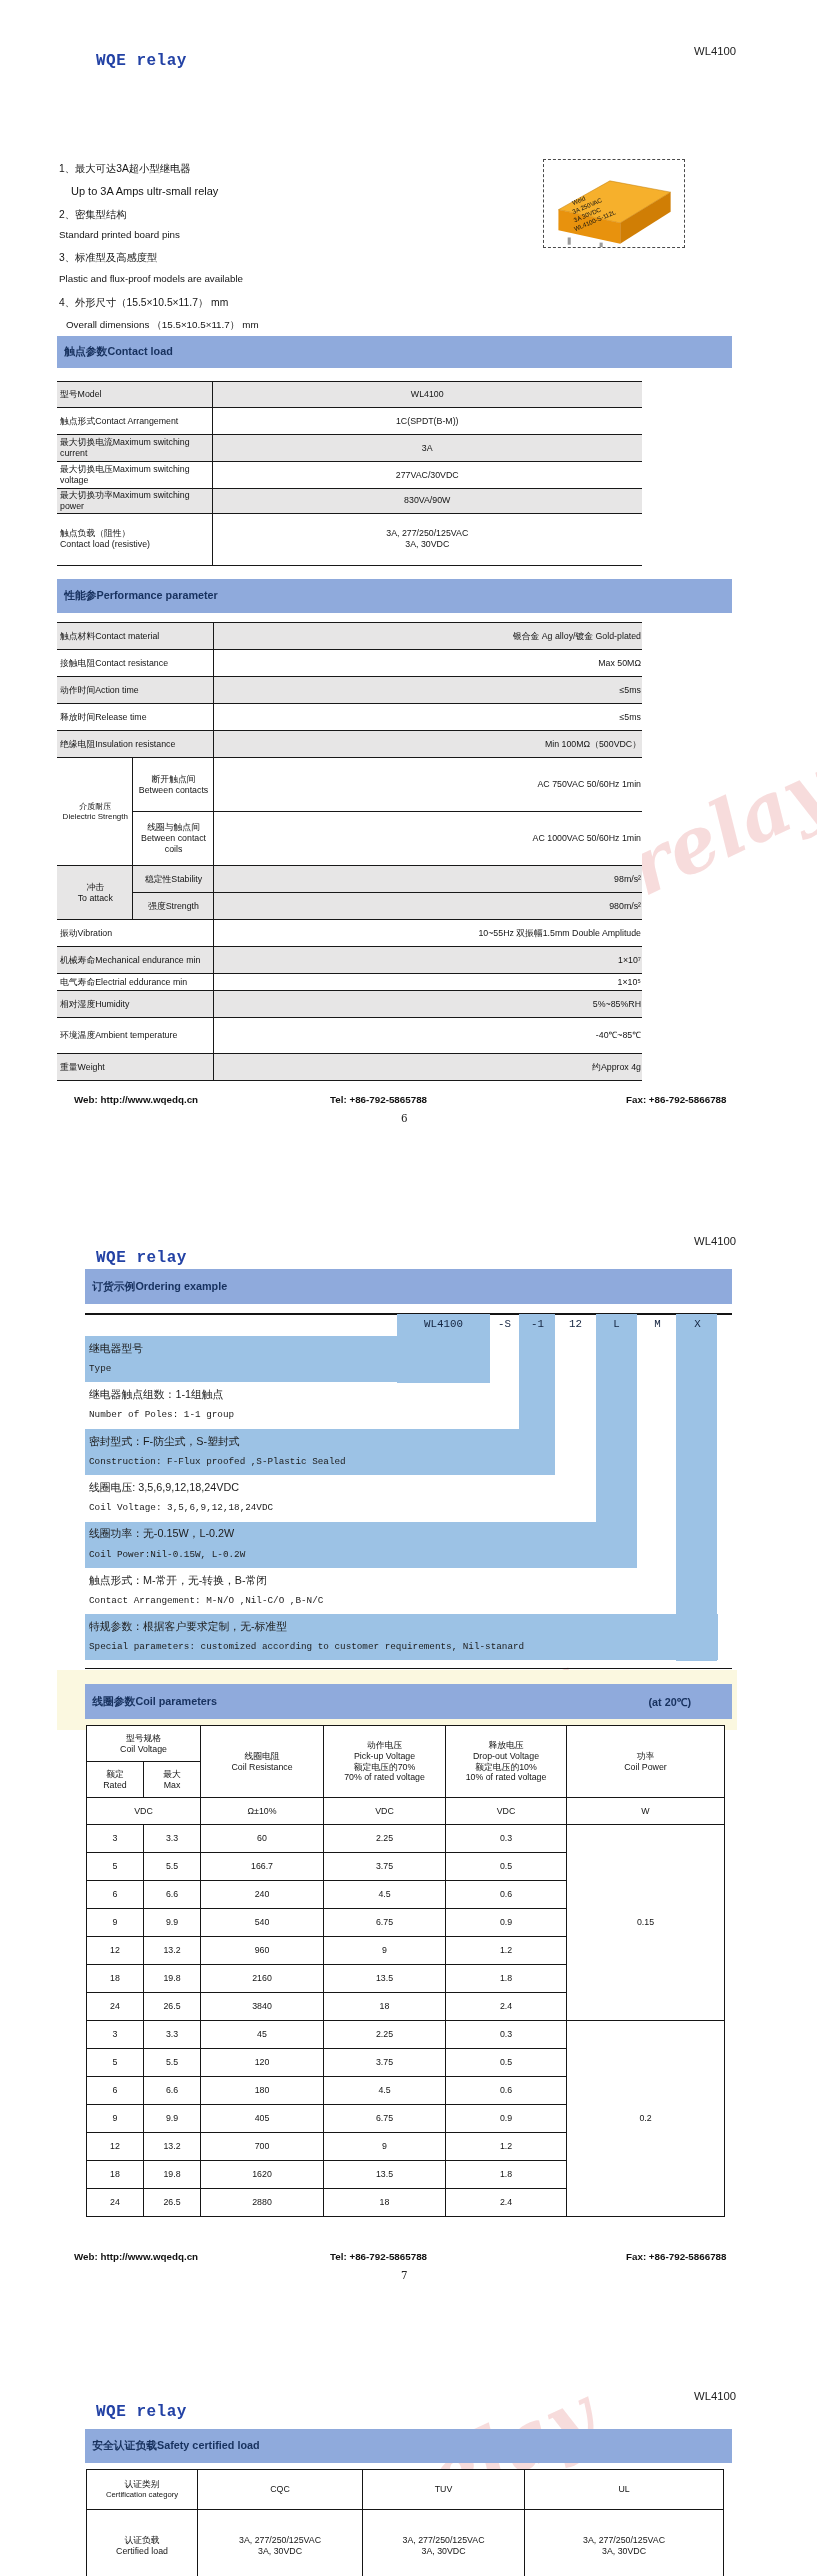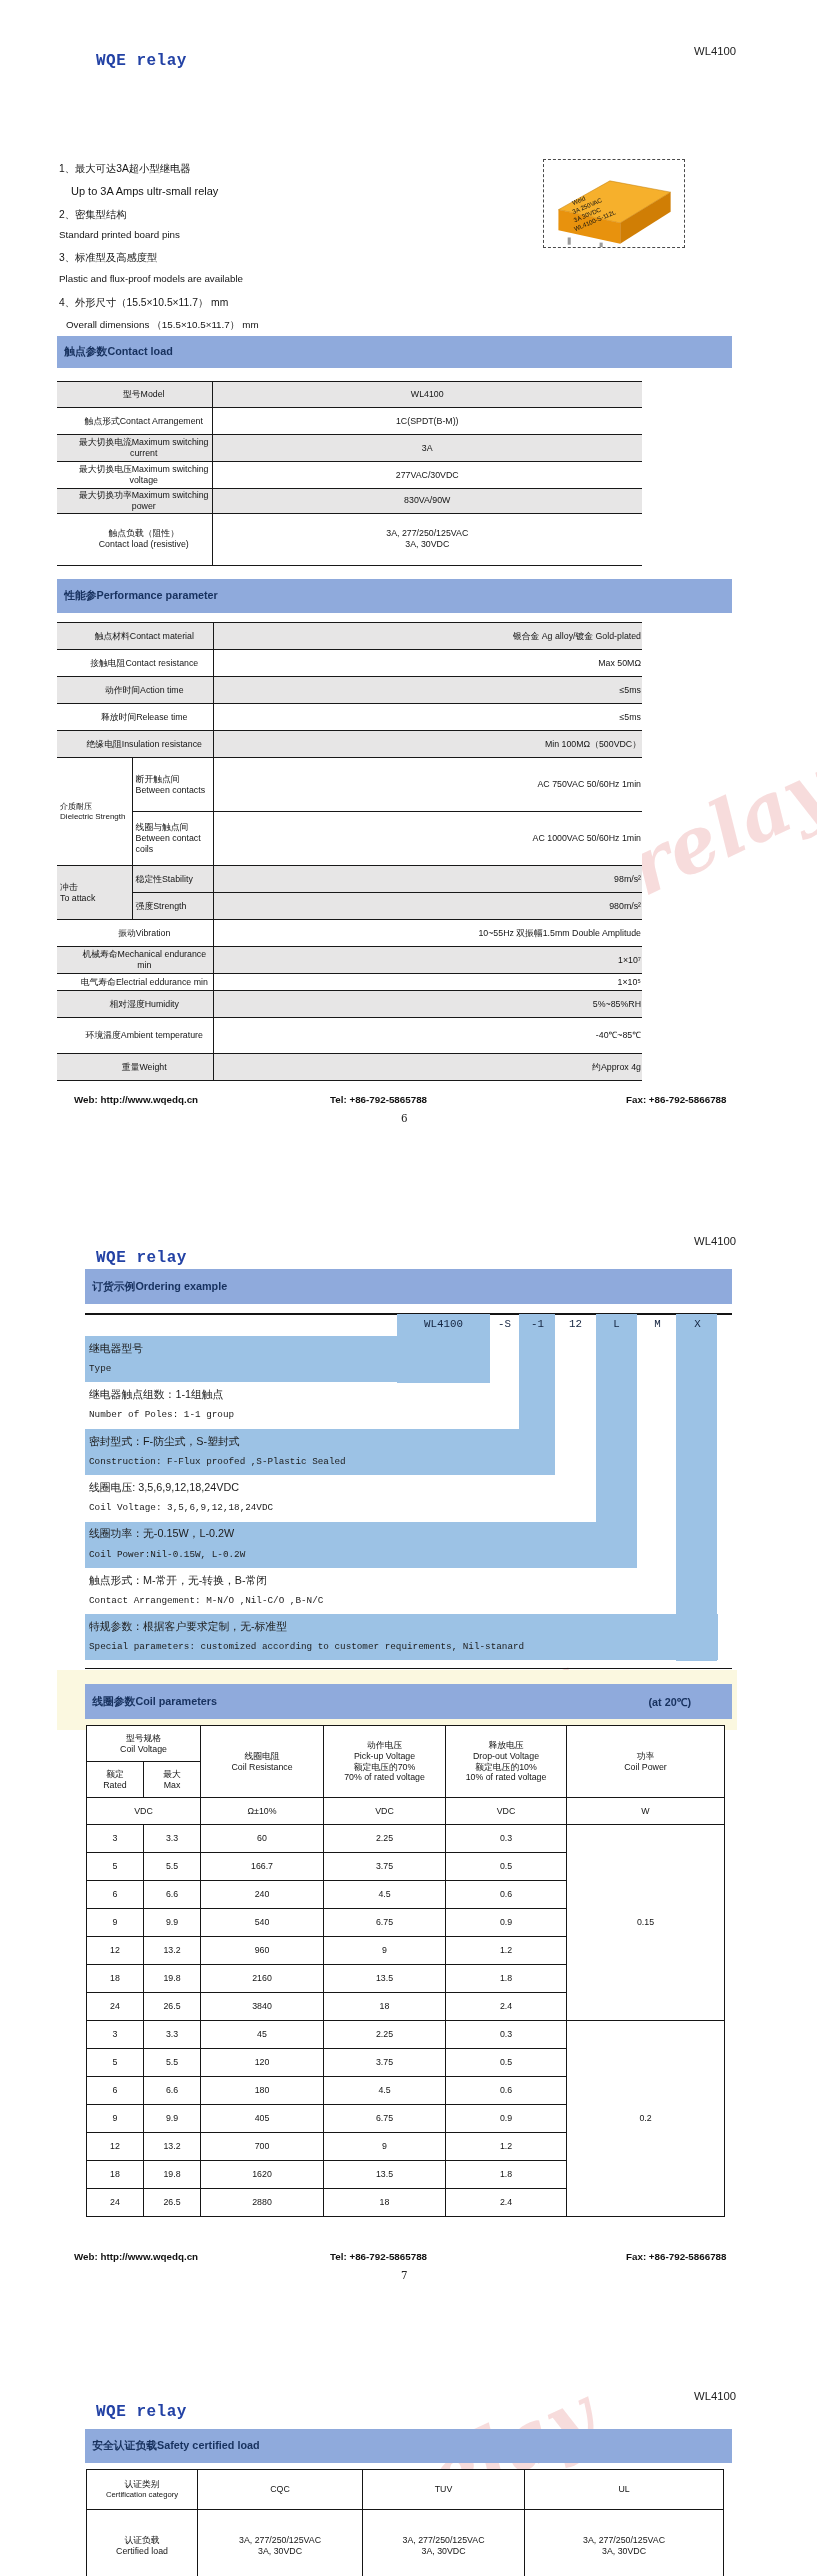--- a/index.html
+++ b/index.html
@@ -10,22 +10,22 @@
   .logo{font-family:"Liberation Mono",monospace;font-weight:bold;font-size:16px;color:#2342A5;letter-spacing:0.5px;margin-left:24px;}
   .model{font-size:11.3px;color:#222;}
   .band{position:absolute;background:#8FAADC;color:#17315E;font-weight:bold;font-size:10.8px;
         display:flex;align-items:center;padding:0 41px 0 7.2px;box-sizing:border-box;justify-content:space-between;}
   .wm{position:absolute;font-family:"DejaVu Serif",serif;font-style:italic;font-weight:bold;
       font-size:77px;color:rgba(225,120,120,.26);transform:rotate(-25deg);white-space:nowrap;pointer-events:none;}
   table{border-collapse:collapse;table-layout:fixed;position:absolute;background:#fff;}
   td{vertical-align:middle;font-size:8.8px;line-height:1.25;}
   
   .t1 td{border-top:1.3px solid #181818;border-bottom:1.3px solid #181818;}
-  .t1 td.lab{padding-left:20px;border-right:0.7px solid #181818;text-align:center;}
-  .t1 td.sub{padding-left:3.1px;border-right:0.7px solid #181818;text-align:left;}
+  .t1 td.lab{padding-left:3px;border-right:0.7px solid #181818;text-align:left;}
+  .t1 td.sub{padding-left:3.1px;border-right:0.7px solid #181818;text-align:center;}
   .t1 td.val{text-align:center;}
   .t1 td.pv{text-align:right;}
   .gr{background:#E7E6E6;}
   
   .t2{border:1.3px solid #161616;}
   .t2 td{border:0.8px solid #161616;text-align:center;}
   .gsep td{border-top:1.8px solid #101010;}
   .fineline{position:absolute;background:#141414;}
   .fo{position:absolute;font-weight:bold;font-size:9.8px;color:#111;}
   .pageno{position:absolute;font-family:"DejaVu Serif",serif;font-size:10.3px;color:#222;}

